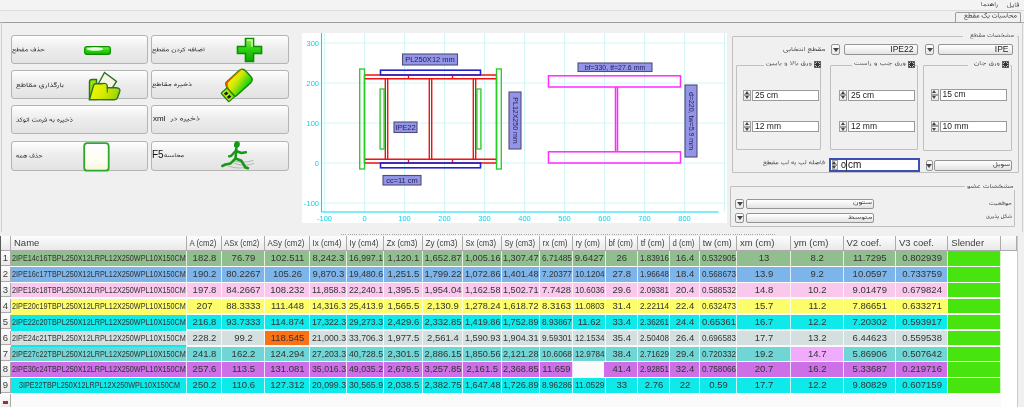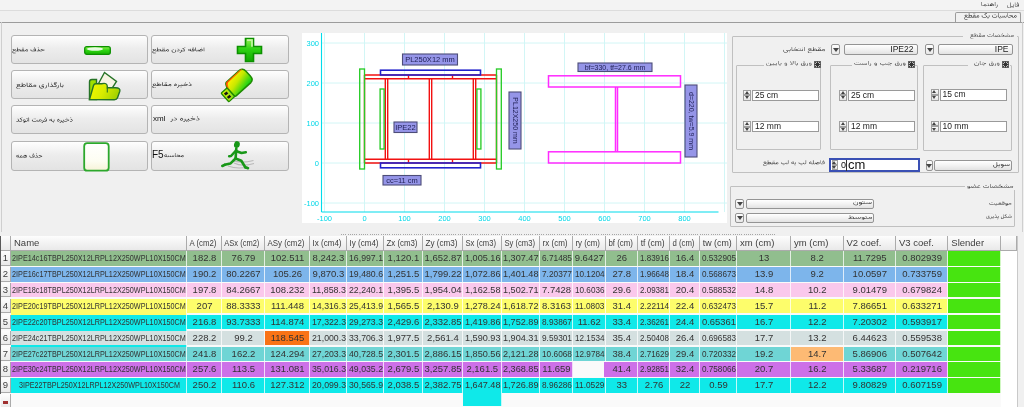--- a/index.html
+++ b/index.html
@@ -281,21 +281,21 @@
 <svg style="position:absolute;left:763.0px;top:160.2px" width="62.0" height="6.2" viewBox="0 0 72.12 8.62" preserveAspectRatio="none">
     <path d="M44.2 7.0L44.8 7.4L45.1 6.9L44.8 6.5ZM37.2 6.5L36.9 6.9L36.9 7.1L37.2 7.5L37.8 7.0ZM23.8 7.0L24.2 7.4L24.6 6.9L24.2 6.5ZM33.0 3.5L32.9 4.4L33.1 4.9L34.0 5.2L34.8 5.1L35.0 4.9L35.4 5.0L36.1 5.8L37.6 5.8L38.2 5.2L38.5 4.6L38.4 3.1L37.8 3.2L37.9 4.8L37.5 5.1L36.1 5.1L35.8 4.6L35.4 2.1L35.0 2.1L34.6 2.5L33.6 2.9ZM34.9 2.9L35.1 3.4L35.1 4.1L34.6 4.6L33.8 4.6L33.5 4.4L33.5 3.8ZM12.5 1.5L13.0 1.9L13.4 1.4L13.0 1.0ZM11.2 1.5L11.6 1.9L12.1 1.4L11.8 1.0ZM67.0 0.5L67.0 4.9L67.6 5.6L68.0 5.8L71.0 5.6L71.6 4.8L71.6 3.2L71.2 2.2L70.6 1.8L69.9 1.8L69.1 2.5L69.0 3.6L69.5 4.2L71.1 4.4L71.1 4.6L70.6 5.1L68.0 5.1L67.5 4.6L67.5 0.5ZM70.0 2.4L70.5 2.4L70.9 2.8L71.1 3.5L70.9 3.8L69.8 3.8L69.5 3.5L69.5 3.0ZM53.4 3.9L53.4 4.4L53.6 4.9L54.0 5.1L54.8 5.2L55.5 4.9L55.9 5.0L56.6 5.8L57.8 5.8L58.5 5.2L59.1 5.8L60.2 5.8L61.1 5.2L62.1 5.8L64.1 5.8L65.2 5.4L65.9 4.8L65.8 3.4L65.0 2.8L64.0 2.8L63.1 3.2L61.6 5.0L61.4 4.8L61.2 3.5L60.8 3.5L60.8 4.6L60.2 5.1L59.2 5.1L58.8 4.6L58.8 0.5L58.1 0.5L58.1 4.6L57.8 5.1L56.6 5.1L56.4 4.9L55.9 2.1L55.5 2.1L55.1 2.5L54.1 2.9ZM65.4 3.9L65.4 4.4L64.8 5.0L64.2 5.1L62.5 4.9L64.0 3.4L64.9 3.4ZM55.4 2.9L55.6 3.4L55.6 4.1L55.1 4.6L54.2 4.6L54.0 4.4L54.0 3.8ZM50.2 0.5L49.6 0.5L49.6 4.6L49.2 5.1L48.1 5.1L47.6 4.5L47.6 3.5L47.1 3.9L47.0 4.6L46.1 5.1L42.8 5.0L42.1 4.4L42.1 3.2L41.6 3.2L41.5 4.5L42.0 5.2L43.4 5.8L45.9 5.8L46.5 5.6L47.2 5.1L48.1 5.8L49.6 5.6L50.0 5.2L50.2 4.5ZM29.6 0.5L29.0 0.5L29.0 4.6L28.6 5.1L27.6 5.1L27.2 4.8L27.1 3.5L26.6 3.9L26.5 4.6L25.6 5.1L22.2 5.0L21.6 4.4L21.6 3.2L21.1 3.2L21.0 4.5L21.5 5.2L22.9 5.8L25.4 5.8L26.0 5.6L26.8 5.1L27.6 5.8L29.0 5.6L29.4 5.2L29.6 4.5ZM0.4 7.0L0.6 7.6L1.4 8.2L2.4 8.5L4.1 8.2L4.0 7.8L2.0 7.9L1.0 7.1L1.1 6.0L2.2 5.1L3.9 5.8L7.5 5.8L8.5 5.5L9.5 5.8L11.4 5.8L12.0 5.5L14.5 5.8L15.5 5.4L16.1 5.8L17.0 5.9L17.9 5.0L17.9 4.1L17.2 3.2L16.0 3.1L14.5 5.1L13.1 5.0L13.6 4.2L13.5 3.4L12.9 2.8L12.0 2.6L11.4 3.0L11.0 3.6L11.2 5.1L9.2 5.0L9.5 4.2L9.4 3.5L8.5 2.8L7.5 2.8L6.1 3.5L6.1 0.5L5.6 0.5L5.5 4.9L5.2 5.1L3.5 5.1L2.9 4.8L4.0 3.6L4.1 3.0L3.9 2.8L3.0 2.5L1.2 2.6L0.8 2.9L0.6 3.2L1.9 4.8L0.6 5.8L0.4 6.2ZM16.4 3.6L16.8 3.6L17.4 4.4L17.4 4.8L17.0 5.2L16.4 5.2L16.0 5.0L15.8 4.2ZM8.9 3.9L8.8 4.6L8.2 5.0L6.0 5.0L6.5 4.2L7.6 3.4L8.4 3.4ZM12.6 3.2L13.1 4.0L13.0 4.4L12.2 5.0L11.6 4.4L11.5 3.9L12.0 3.2ZM1.2 3.2L2.6 3.0L3.5 3.4L2.5 4.4L2.2 4.4ZM70.2 0.1L70.0 0.1L69.6 0.5L70.1 1.0L70.6 0.5Z" fill="#333" fill-rule="evenodd" opacity="1"></path>
   </svg>
 <div class="abs" style="left:829px;top:158px;width:91px;height:14px;border:2px solid #3a50b4;background:#fff"></div>
 <div class="spinb" style="left:831.5px;top:160px;width:6.5px;height:5px"></div>
 <div class="spinb" style="left:831.5px;top:165px;width:6.5px;height:5px"></div>
 <div class="tri-u" style="left:832.3px;top:161px"></div>
 <div class="tri-dn" style="left:832.3px;top:166.2px"></div>
 <div class="abs" style="left:841px;top:158px;font-size:9px;color:#111;line-height:14px">0</div>
 <div class="abs" style="left:845.5px;top:159.5px;width:1px;height:11px;background:#333"></div>
-<div class="abs" style="left:848px;top:158px;font-size:13px;color:#111;line-height:14px">cm</div>
+<div class="abs" style="left:848px;top:158px;font-size:10px;color:#111;line-height:14px">cm</div>
 <div class="drop" style="left:925.5px;top:159.5px;width:7.5px;height:11.5px"></div>
 <div class="tri-d" style="left:926.25px;top:163.75px"></div>
 <div class="combo" style="left:934px;top:159.5px;width:78px;height:11.5px"></div>
 <svg style="position:absolute;left:993.0px;top:161.8px" width="17.0" height="5.8" viewBox="0 0 19.12 8.0" preserveAspectRatio="none">
     <path d="M7.2 6.5L6.9 6.9L7.5 7.4L7.9 6.9L7.5 6.5ZM5.9 6.5L5.5 6.9L5.9 7.4L6.1 7.4L6.5 6.9L6.1 6.5ZM9.1 7.5L9.4 7.9L10.5 7.5L11.4 6.8L11.9 5.6L13.1 5.6L14.0 5.0L14.4 5.5L15.5 5.6L16.2 5.0L16.9 5.6L17.6 5.6L18.1 5.4L18.4 5.0L18.5 3.1L18.4 2.9L17.8 3.0L18.0 4.2L17.5 5.0L17.1 5.0L16.6 4.6L16.5 3.4L15.9 3.4L15.9 4.6L15.4 5.0L14.9 5.0L14.4 4.5L14.2 3.4L13.6 3.4L13.6 4.5L13.0 5.0L11.9 4.9L11.8 3.9L11.2 3.0L10.8 2.8L10.0 2.8L9.4 3.2L9.0 4.1L9.0 4.6L9.2 5.2L11.1 6.1L10.4 6.9L9.1 7.2ZM10.1 3.4L10.6 3.4L11.1 3.9L11.1 5.0L10.1 5.0L9.6 4.6L9.6 4.0ZM4.6 0.0L4.1 0.0L4.0 6.2L3.2 7.0L1.6 6.9L1.0 6.0L1.2 4.0L0.6 4.0L0.4 5.1L0.5 6.5L1.4 7.5L3.4 7.6L4.4 6.9L4.9 5.4L5.1 5.6L7.2 5.6L8.0 5.0L8.0 2.8L7.4 3.0L7.5 4.6L7.2 4.9L5.2 5.0L4.8 4.5Z" fill="#222" fill-rule="evenodd" opacity="1"></path>
   </svg>
 <div class="gb" style="left:730px;top:186px;width:285px;height:41px"></div>
 <div class="abs" style="left:965px;top:183px;width:50px;height:7px;background:#f0f0f0"></div>
 <svg style="position:absolute;left:967.0px;top:183.6px" width="46.5" height="5.4" viewBox="0 0 52.25 8.0" preserveAspectRatio="none">
     <path d="M18.1 3.5L18.4 4.8L18.9 5.2L20.1 5.6L23.1 5.6L24.0 5.4L24.6 4.5L24.5 2.8L24.0 3.2L24.0 4.4L23.1 5.0L19.6 4.9L18.8 4.0L18.8 2.9L18.4 2.8ZM14.6 2.5L13.8 2.1L13.2 2.1L12.2 2.8L11.9 3.2L12.1 5.0L10.1 4.9L10.4 4.0L10.2 3.2L9.5 2.5L8.5 2.4L7.6 2.8L5.8 4.9L5.4 4.2L5.4 3.2L4.8 3.4L4.8 4.5L4.1 5.0L3.2 4.9L3.1 3.9L2.6 3.0L2.1 2.8L1.4 2.8L0.8 3.2L0.4 4.1L0.4 4.6L0.6 5.2L2.5 6.1L1.8 6.9L0.5 7.2L0.5 7.5L0.8 7.9L1.9 7.5L2.8 6.8L3.2 5.6L4.2 5.6L5.1 5.0L5.5 5.4L6.2 5.6L8.2 5.6L9.4 5.2L10.4 5.6L12.5 5.6L14.4 5.2L15.0 5.0L15.0 4.4L13.8 4.8L13.0 4.8L12.5 4.1L12.5 3.4L13.4 2.8L14.6 3.1ZM1.5 3.4L2.0 3.4L2.5 3.9L2.5 5.0L1.5 5.0L1.0 4.6L1.0 4.0ZM9.8 3.8L9.6 4.4L8.9 4.9L6.6 4.9L7.0 4.2L8.2 3.1L9.0 3.0ZM22.1 1.6L21.6 2.1L22.1 2.6L22.6 2.1ZM20.8 1.6L20.2 2.1L20.8 2.6L21.2 2.1ZM44.5 1.9L45.0 2.2L45.4 1.8L45.0 1.4ZM43.1 1.9L43.6 2.2L44.0 1.8L43.6 1.4ZM36.6 1.0L37.2 1.5L37.8 1.0L37.2 0.5ZM8.6 0.4L8.1 1.0L8.6 1.4L9.1 0.9ZM44.2 0.2L43.8 0.8L44.2 1.2L44.8 0.8ZM25.9 0.0L25.9 4.5L26.1 5.1L26.9 5.6L28.0 5.6L28.9 5.0L29.2 5.4L30.0 5.6L32.0 5.6L33.1 5.2L34.1 5.6L36.0 5.6L38.6 4.8L39.0 5.4L39.6 5.6L41.4 5.6L42.2 5.0L42.6 5.5L43.8 5.6L44.5 5.0L45.1 5.6L45.9 5.6L46.6 5.1L47.2 5.6L48.2 5.6L49.0 5.0L49.9 5.6L50.8 5.8L51.1 5.6L51.8 4.8L51.8 4.0L51.5 3.4L50.6 2.8L50.0 2.8L49.2 3.2L48.5 4.6L48.0 5.0L47.4 5.0L46.9 4.5L46.8 3.2L46.1 3.4L46.2 4.2L45.8 5.0L45.4 5.0L44.9 4.6L44.8 3.4L44.1 3.4L44.1 4.6L43.6 5.0L43.1 5.0L42.6 4.5L42.5 3.4L41.9 3.4L42.0 4.1L41.5 4.9L39.6 5.0L39.0 4.5L40.0 4.0L39.9 3.4L38.6 3.1L37.0 2.4L36.4 2.4L35.9 2.6L35.2 3.4L35.9 3.6L36.5 3.0L37.0 3.0L38.8 3.8L37.5 4.5L36.0 5.0L33.9 4.9L34.1 4.0L34.0 3.2L33.2 2.5L32.2 2.4L31.4 2.8L30.2 3.9L29.8 4.8L29.5 4.9L29.2 4.6L29.1 3.2L28.5 3.4L28.5 4.5L28.1 4.9L27.1 5.0L26.5 4.5L26.4 0.0ZM50.1 3.4L50.8 3.5L51.1 4.0L51.1 4.8L50.8 5.1L50.2 5.1L49.4 4.5L49.5 4.0ZM33.5 3.8L33.4 4.4L32.6 4.9L30.4 4.9L30.8 4.2L32.0 3.1L32.8 3.0Z" fill="#333" fill-rule="evenodd" opacity="1"></path>
@@ -763,21 +763,21 @@
   </div>
 <div class="cell" style="left:670px;top:346.5px;width:30px;height:14.8px;background:#6fd5d5;line-height:14.8px;border-right:1px solid rgba(255,255,255,0.75)">
     <span class="cs" style="left:5.8px;transform:scaleX(1.000)">29.4</span>
   </div>
 <div class="cell" style="left:700px;top:346.5px;width:37px;height:14.8px;background:#6fd5d5;line-height:14.8px;border-right:1px solid rgba(255,255,255,0.75)">
     <span class="cs" style="left:1.5px;transform:scaleX(0.858)">0.720332</span>
   </div>
 <div class="cell" style="left:737px;top:346.5px;width:54px;height:14.8px;background:#6fd5d5;line-height:14.8px;border-right:1px solid rgba(255,255,255,0.75)">
     <span class="cs" style="left:17.8px;transform:scaleX(1.000)">19.2</span>
   </div>
-<div class="cell" style="left:791px;top:346.5px;width:52.5px;height:14.8px;background:#fdba74;line-height:14.8px;border-right:1px solid rgba(255,255,255,0.75)">
+<div class="cell" style="left:791px;top:346.5px;width:52.5px;height:14.8px;background:#f0abfc;line-height:14.8px;border-right:1px solid rgba(255,255,255,0.75)">
     <span class="cs" style="left:17.0px;transform:scaleX(1.000)">14.7</span>
   </div>
 <div class="cell" style="left:843.5px;top:346.5px;width:52.5px;height:14.8px;background:#6fd5d5;line-height:14.8px;border-right:1px solid rgba(255,255,255,0.75)">
     <span class="cs" style="left:9.1px;transform:scaleX(1.000)">5.86906</span>
   </div>
 <div class="cell" style="left:896px;top:346.5px;width:52.299999999999955px;height:14.8px;background:#6fd5d5;line-height:14.8px;border-right:1px solid rgba(255,255,255,0.75)">
     <span class="cs" style="left:6.3px;transform:scaleX(1.000)">0.507642</span>
   </div>
 <div class="cell" style="left:948.3px;top:346.5px;width:53.0px;height:14.8px;background:#47e410;line-height:14.8px;border-right:1px solid rgba(255,255,255,0.75)"></div>
 <div class="hcell" style="left:1px;top:362.45px;width:10px;height:14.8px;text-align:right;padding:0 2px 0 0;line-height:14.8px">8</div>
@@ -860,21 +860,21 @@
   </div>
 <div class="cell" style="left:347px;top:378.4px;width:37px;height:14.8px;background:#0fe9e9;line-height:14.8px;border-right:1px solid rgba(255,255,255,0.75)">
     <span class="cs" style="left:1.5px;transform:scaleX(0.919)">30,565.9</span>
   </div>
 <div class="cell" style="left:384px;top:378.4px;width:39px;height:14.8px;background:#0fe9e9;line-height:14.8px;border-right:1px solid rgba(255,255,255,0.75)">
     <span class="cs" style="left:3.6px;transform:scaleX(1.000)">2,038.5</span>
   </div>
 <div class="cell" style="left:423px;top:378.4px;width:40px;height:14.8px;background:#0fe9e9;line-height:14.8px;border-right:1px solid rgba(255,255,255,0.75)">
     <span class="cs" style="left:1.5px;transform:scaleX(1.000)">2,382.75</span>
   </div>
-<div class="cell" style="left:463px;top:378.4px;width:38.5px;height:28px;background:#0fe9e9;line-height:14.8px;border-right:1px solid rgba(255,255,255,0.75)">
+<div class="cell" style="left:463px;top:378.4px;width:38.5px;height:15px;background:#0fe9e9;line-height:14.8px;border-right:1px solid rgba(255,255,255,0.75)">
     <span class="cs" style="left:1.5px;transform:scaleX(0.960)">1,647.48</span>
   </div>
 <div class="cell" style="left:501.5px;top:378.4px;width:38.5px;height:14.8px;background:#0fe9e9;line-height:14.8px;border-right:1px solid rgba(255,255,255,0.75)">
     <span class="cs" style="left:1.5px;transform:scaleX(0.960)">1,726.89</span>
   </div>
 <div class="cell" style="left:540px;top:378.4px;width:33px;height:14.8px;background:#0fe9e9;line-height:14.8px;border-right:1px solid rgba(255,255,255,0.75)">
     <span class="cs" style="left:1.5px;transform:scaleX(0.873)">8.96286</span>
   </div>
 <div class="cell" style="left:573px;top:378.4px;width:32.5px;height:14.8px;background:#0fe9e9;line-height:14.8px;border-right:1px solid rgba(255,255,255,0.75)">
     <span class="cs" style="left:1.5px;transform:scaleX(0.877)">11.0529</span>

